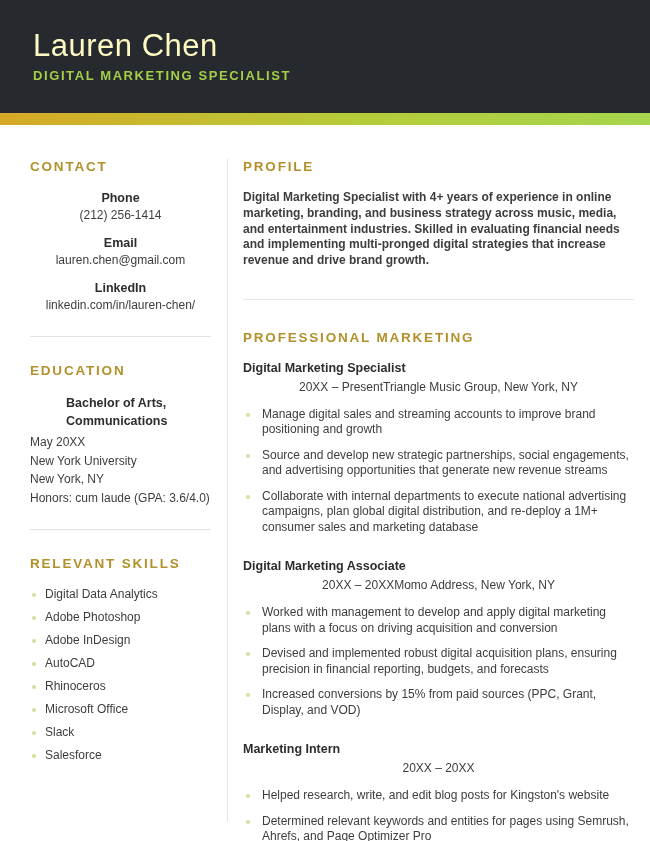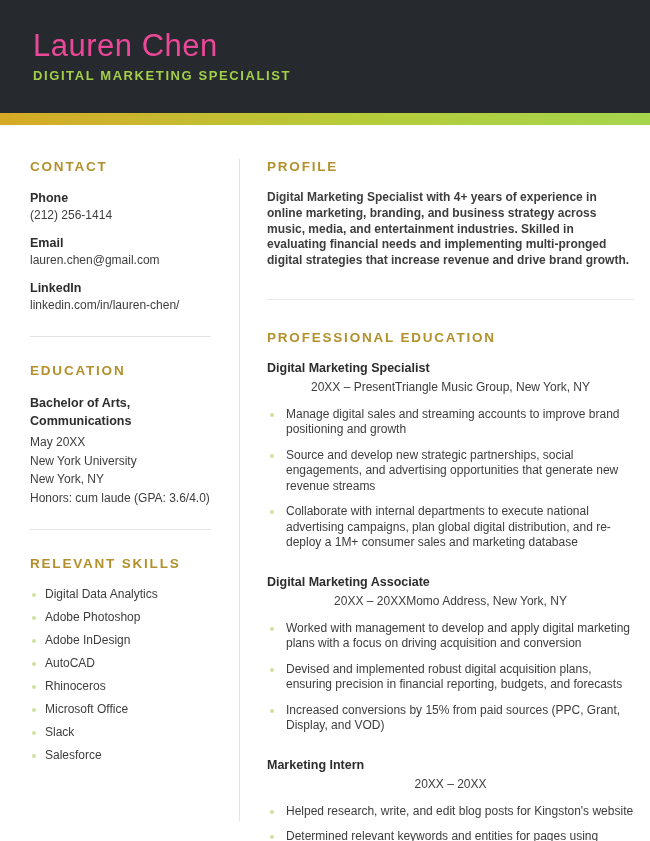--- a/index.html
+++ b/index.html
@@ -15,21 +15,21 @@
   .page { width: 650px; height: 841px; background: #ffffff; }
 
   
   .header {
     background: #26292e;
     height: 113px;
     padding: 28px 33px 0 33px;
   }
   .name {
     margin: 0;
-    color: #ec4899;
+    color: #fef9c3;
     font-size: 31px;
     font-weight: 500;
     letter-spacing: 0.5px;
     line-height: 36px;
   }
   .job-subtitle {
     margin-top: 4px;
     color: #a3cf48;
     font-size: 13px;
     font-weight: bold;
@@ -38,56 +38,56 @@
   .gradient-bar {
     height: 12px;
     background: linear-gradient(90deg, #d6a926 0%, #b6cc39 55%, #a5d54d 100%);
   }
 
   
   .content {
     display: flex;
     padding: 34px 16px 20px 30px;
     height: 716px;
-    gap: 12px;
   }
   .left-col { width: 197px; flex-shrink: 0; padding-right: 16px; }
   .v-divider { width: 1px; background: #e3e3e3; flex-shrink: 0; }
   .right-col { flex: 1; padding-left: 15px; }
 
   .sec-heading {
     margin: 0 0 16px 0;
     font-size: 13.5px;
     font-weight: bold;
     letter-spacing: 1.8px;
     color: #b2912c;
   }
   .h-divider {
     border: none;
     border-top: 1px solid #e3e3e3;
     margin: 22px 0 26px 0;
   }
 
   
-  .contact-pair { margin-bottom: 11px; }
+  .contact-pair { margin-bottom: 11px; text-align: center; }
   .contact-label {
     font-weight: bold;
     color: #2d2d2d;
     font-size: 12.5px;
     line-height: 17px;
   }
   .contact-value { font-size: 12px; line-height: 17px; }
 
   
   .edu-degree {
     font-weight: bold;
     color: #2d2d2d;
     font-size: 12.5px;
     line-height: 18px;
     margin-bottom: 3px;
+    margin-left: 36px;
   }
   .edu-line { font-size: 12px; line-height: 18.5px; }
 
   
   ul.dotted { list-style: none; margin: 0; padding: 0; }
   ul.dotted li {
     position: relative;
     padding-left: 15px;
     font-size: 12px;
     line-height: 15.5px;
@@ -191,21 +191,21 @@
     <main class="right-col">
 
       <section>
         <h2 class="sec-heading">PROFILE</h2>
         <p class="profile-text">Digital Marketing Specialist with 4+ years of experience in online marketing, branding, and business strategy across music, media, and entertainment industries. Skilled in evaluating financial needs and implementing multi-pronged digital strategies that increase revenue and drive brand growth.</p>
       </section>
 
       <hr class="right-divider">
 
       <section>
-        <h2 class="sec-heading">PROFESSIONAL EDUCATION</h2>
+        <h2 class="sec-heading">PROFESSIONAL MARKETING</h2>
 
         <div class="job">
           <div class="job-title">Digital Marketing Specialist</div>
           <div class="job-meta">
             <span class="job-dates">20XX – Present</span>
             <span class="job-company">Triangle Music Group, New York, NY</span>
           </div>
           <ul class="dotted job-bullets">
             <li>Manage digital sales and streaming accounts to improve brand positioning and growth</li>
             <li>Source and develop new strategic partnerships, social engagements, and advertising opportunities that generate new revenue streams</li>

